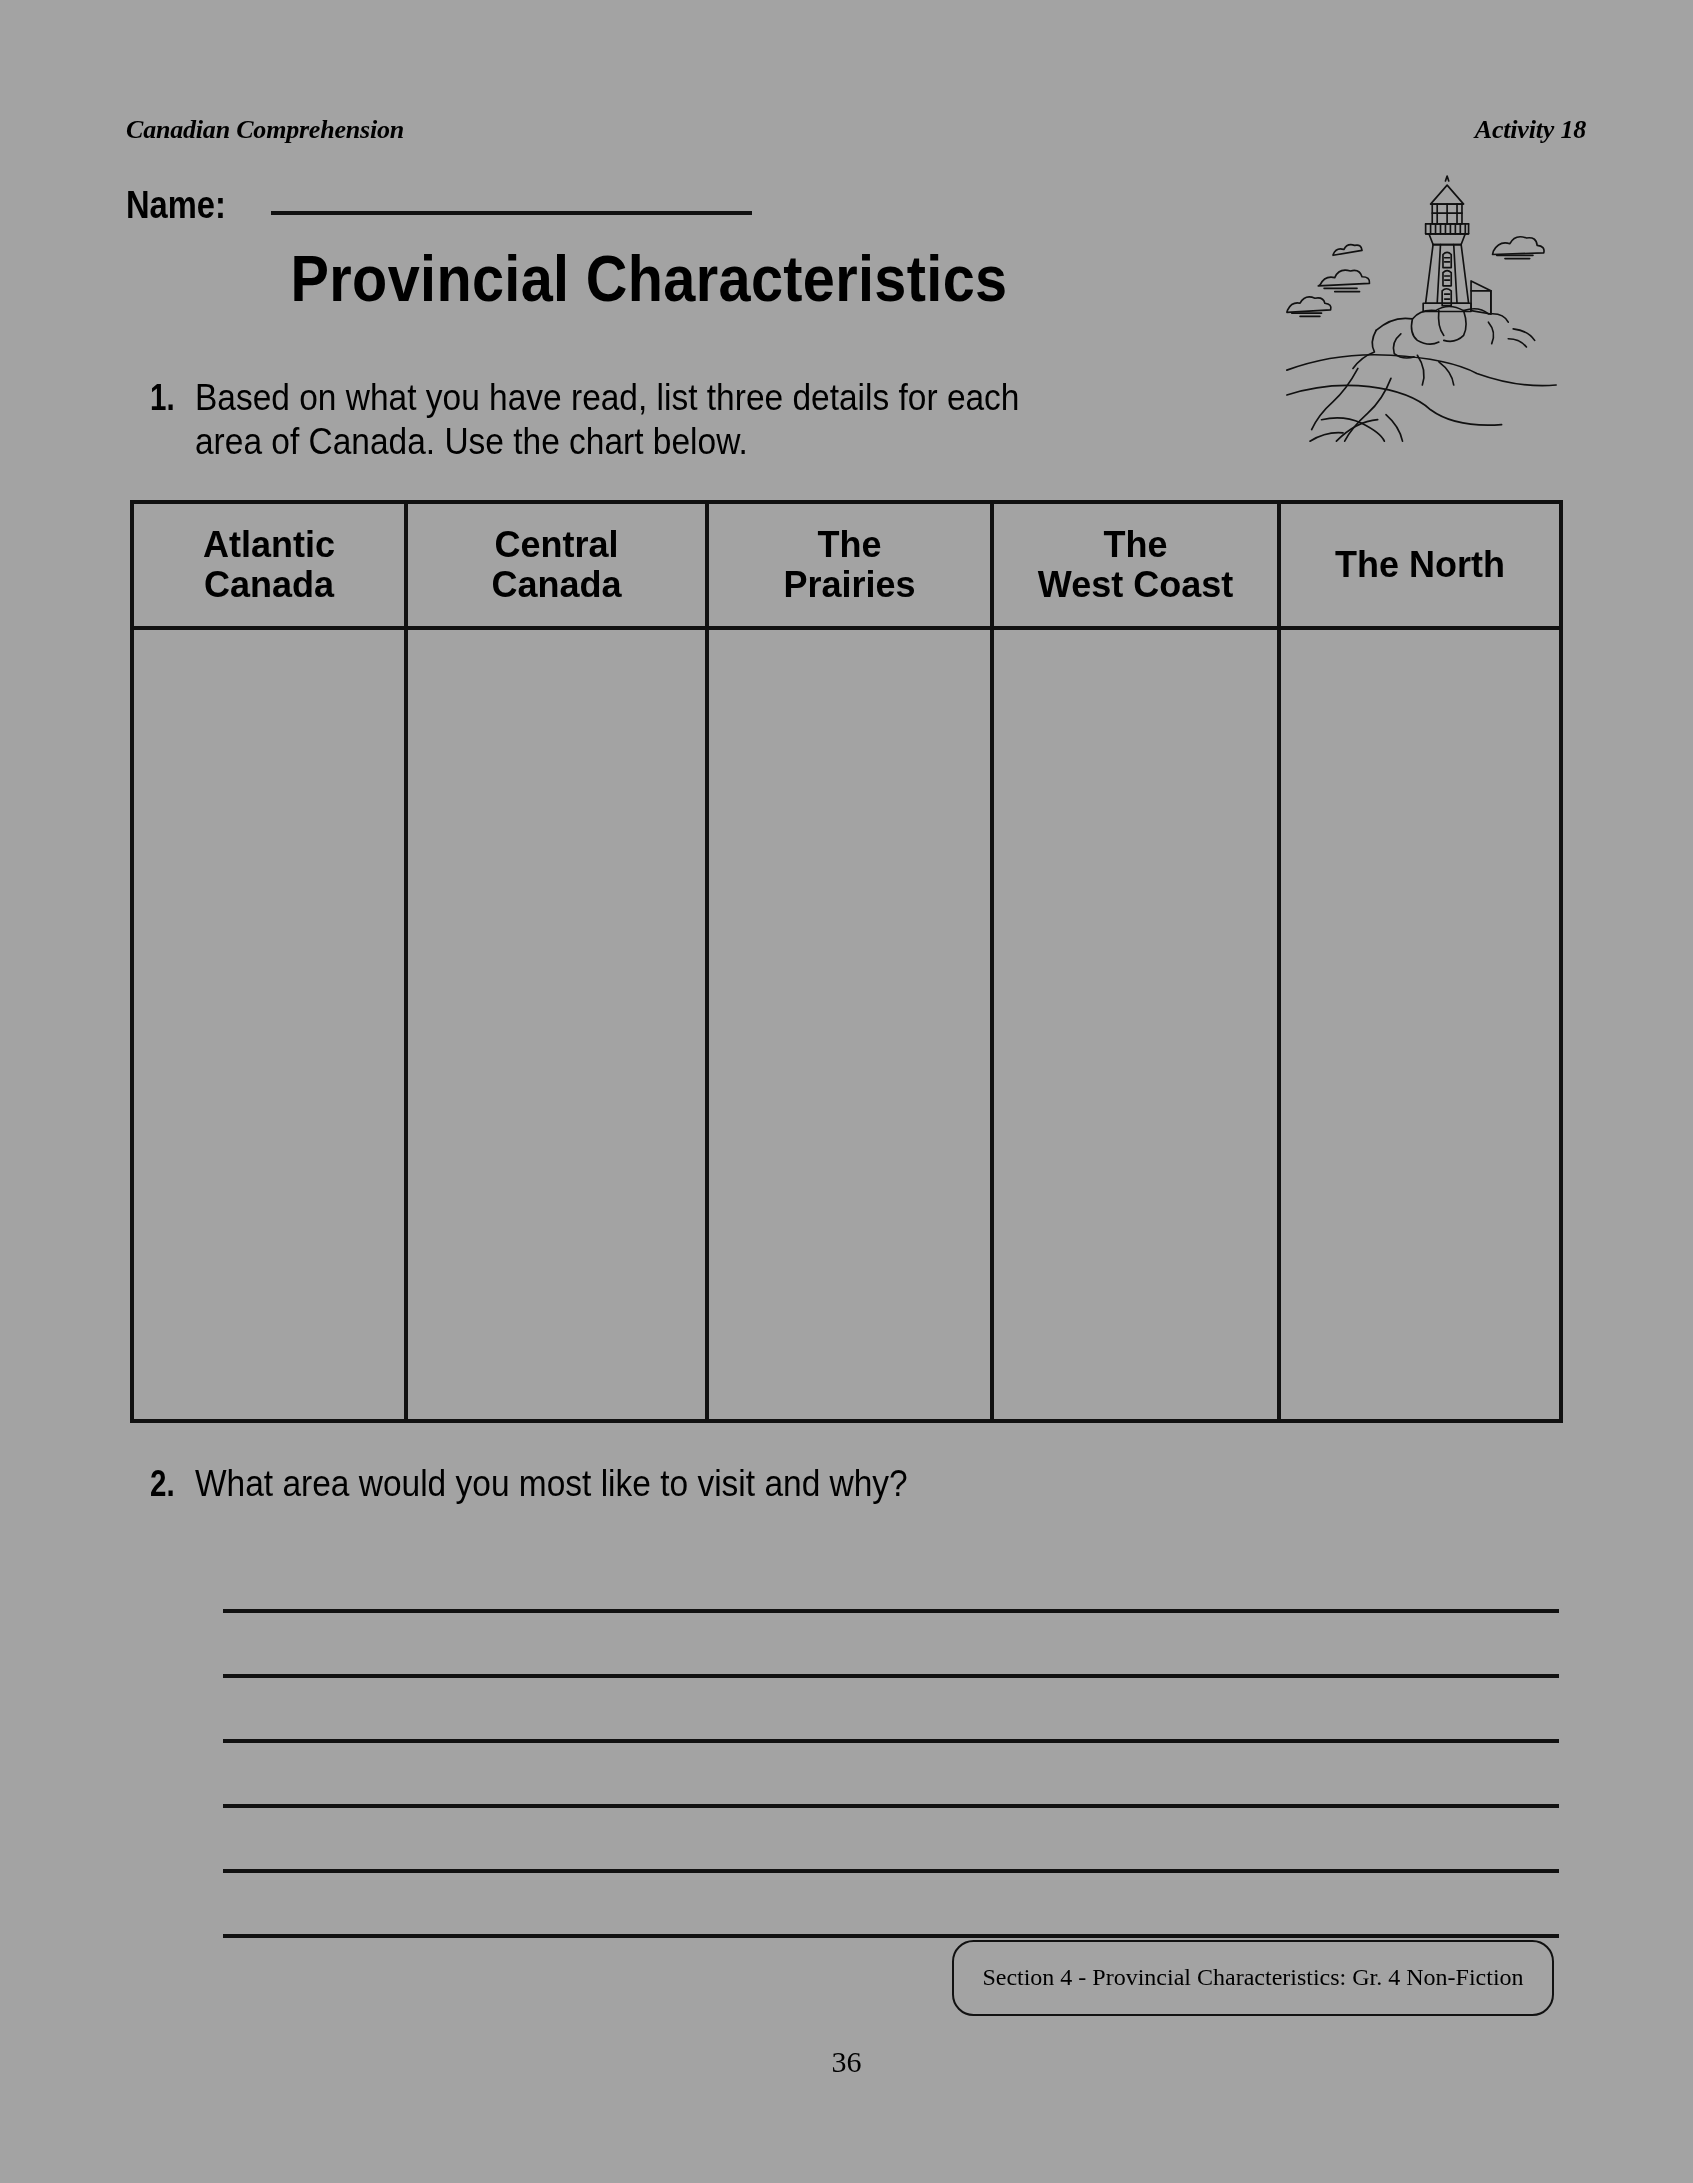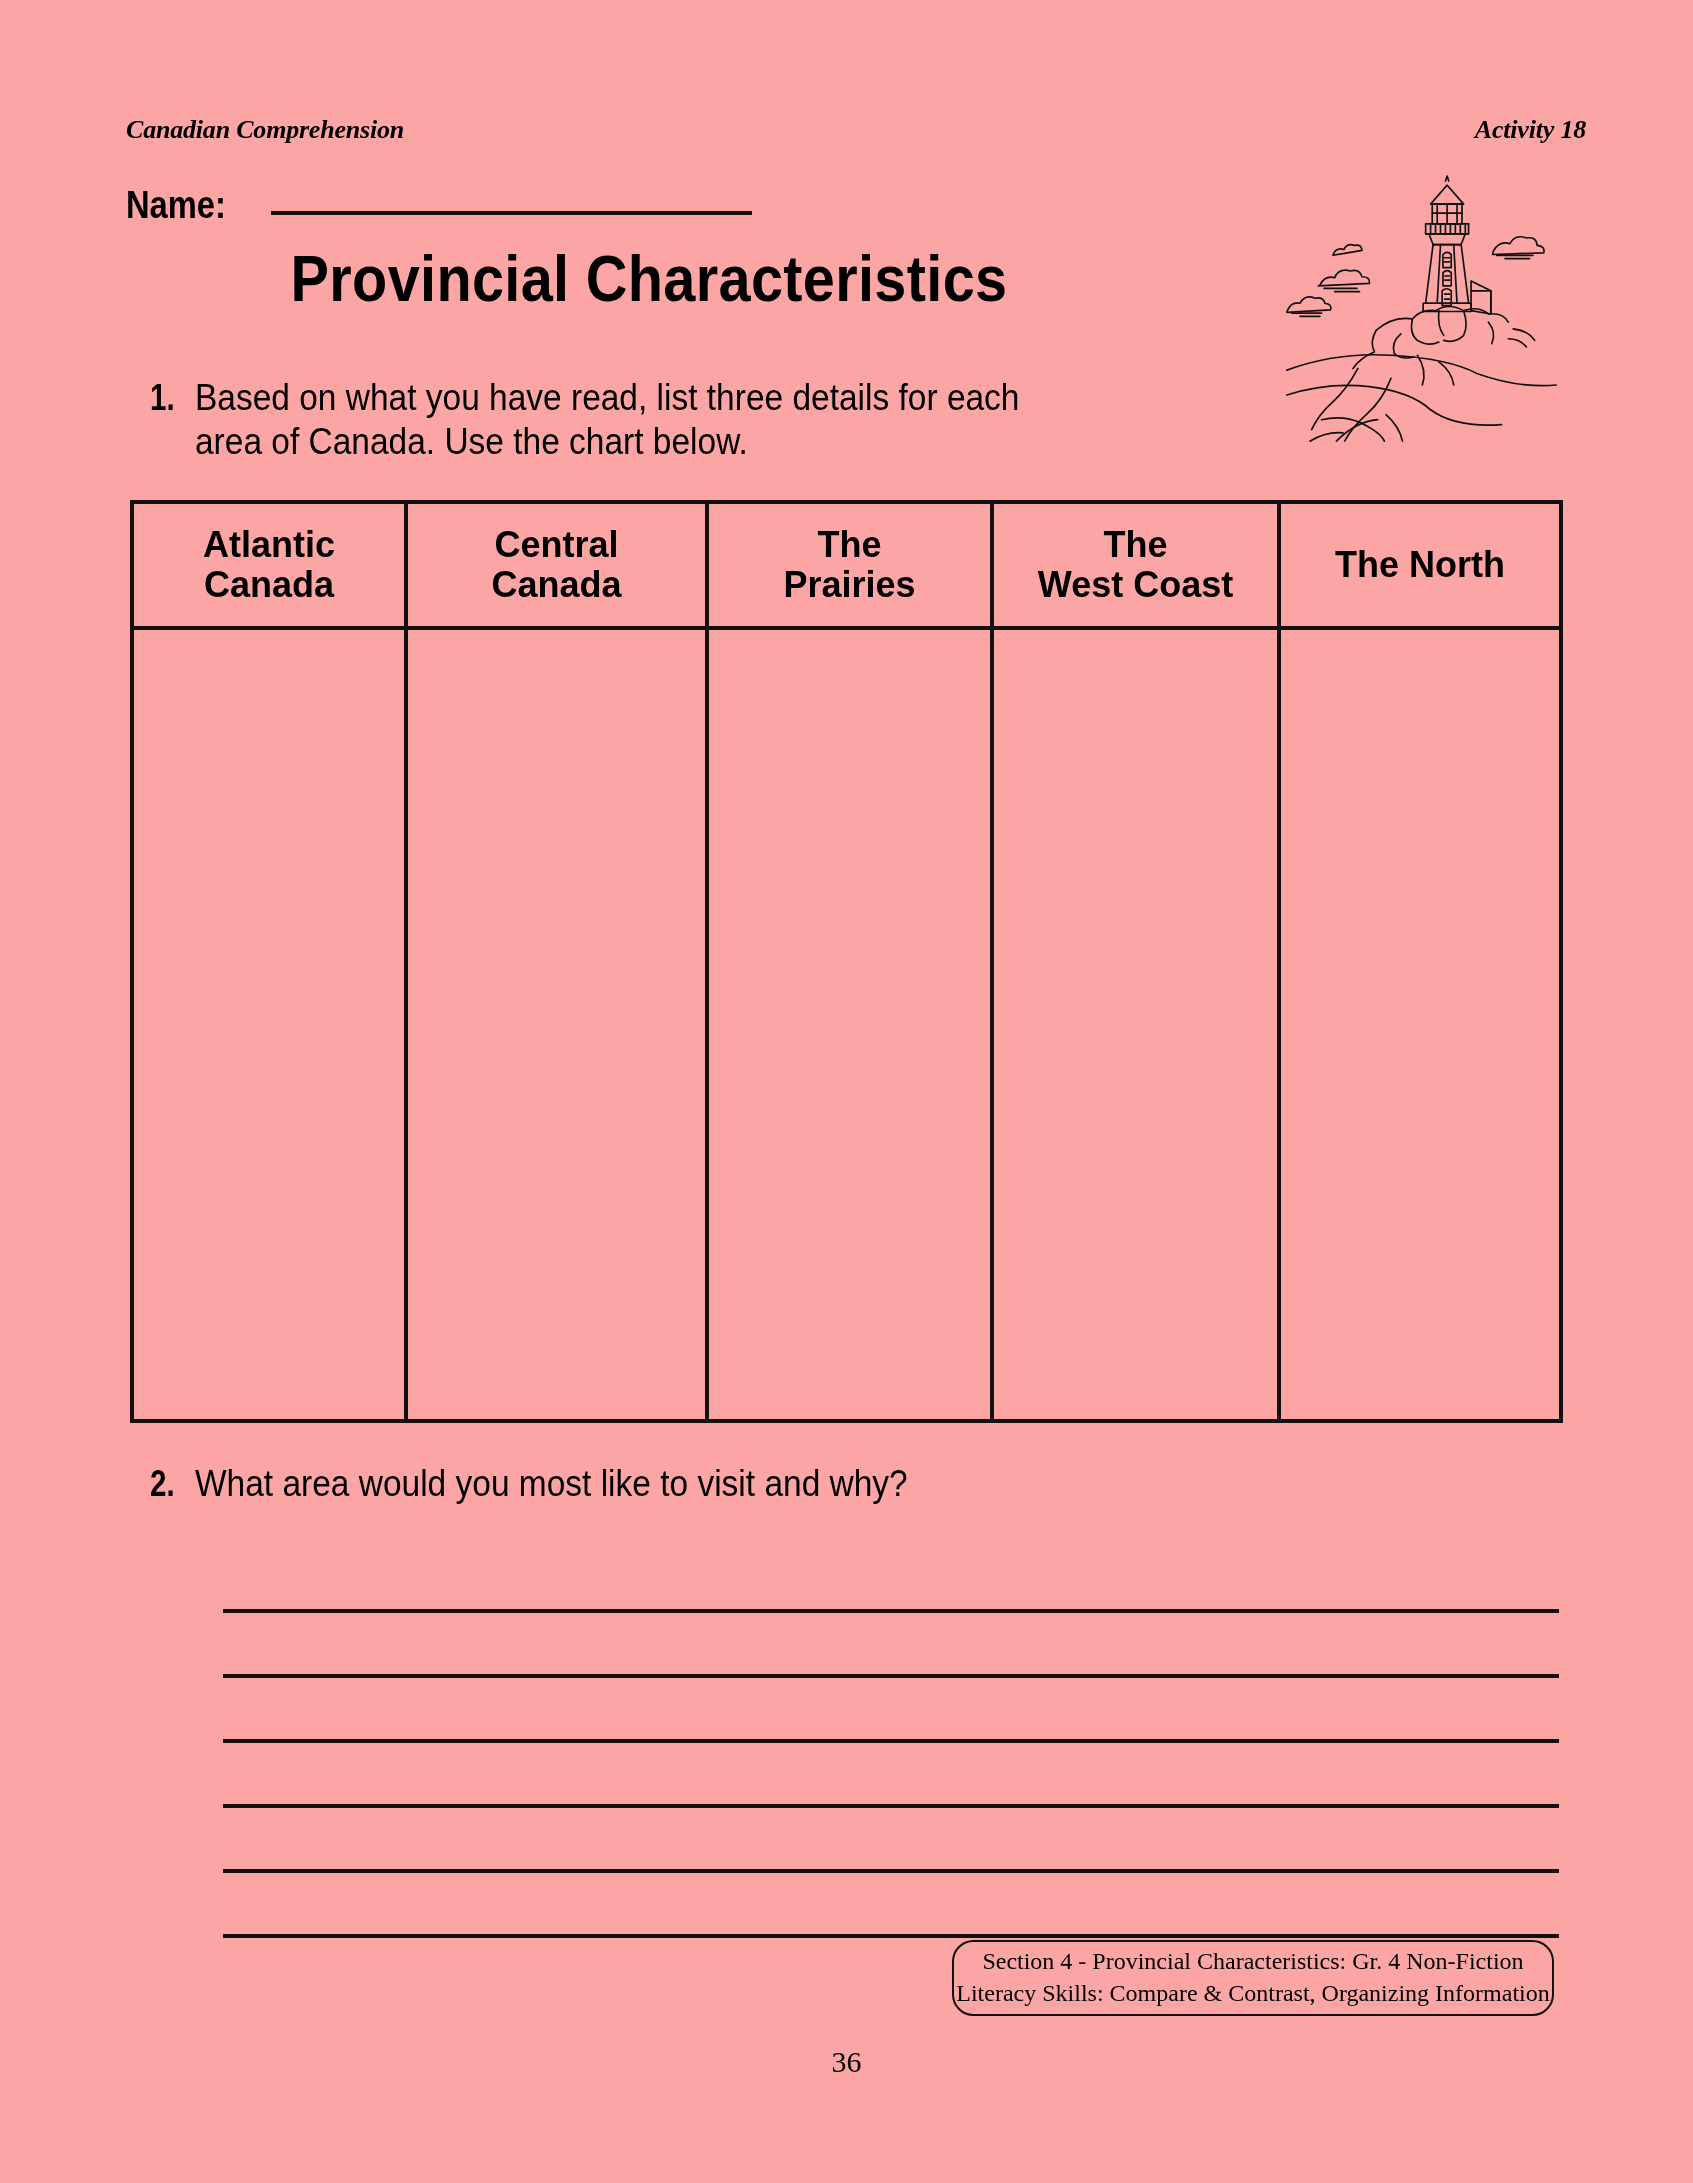--- a/index.html
+++ b/index.html
@@ -12,21 +12,21 @@
     height: 2183px;
     position: relative;
     font-family: "Liberation Sans", sans-serif;
     color: #000000;
     overflow: hidden;
   }
 
   .page {
     position: absolute;
     inset: 0;
-    background: #fca5a5;
+    background: #a3a3a3;
   }
 
   
   .runhead {
     position: absolute;
     top: 117px;
     left: 126px;
     right: 107px;
     height: 38px;
     display: flex;
@@ -356,19 +356,18 @@
     <div class="answer-line"></div>
     <div class="answer-line"></div>
     <div class="answer-line"></div>
     <div class="answer-line"></div>
     <div class="answer-line"></div>
     <div class="answer-line"></div>
   </div>
 
   <div class="section-box">
     <div>Section 4 - Provincial Characteristics:  Gr. 4 Non-Fiction</div>
-    <div>Literacy Skills:  Compare &amp; Contrast, Organizing Information</div>
   </div>
 
   <div class="footer-center">36</div>
 
 </div>
 
 
 </body></html>

